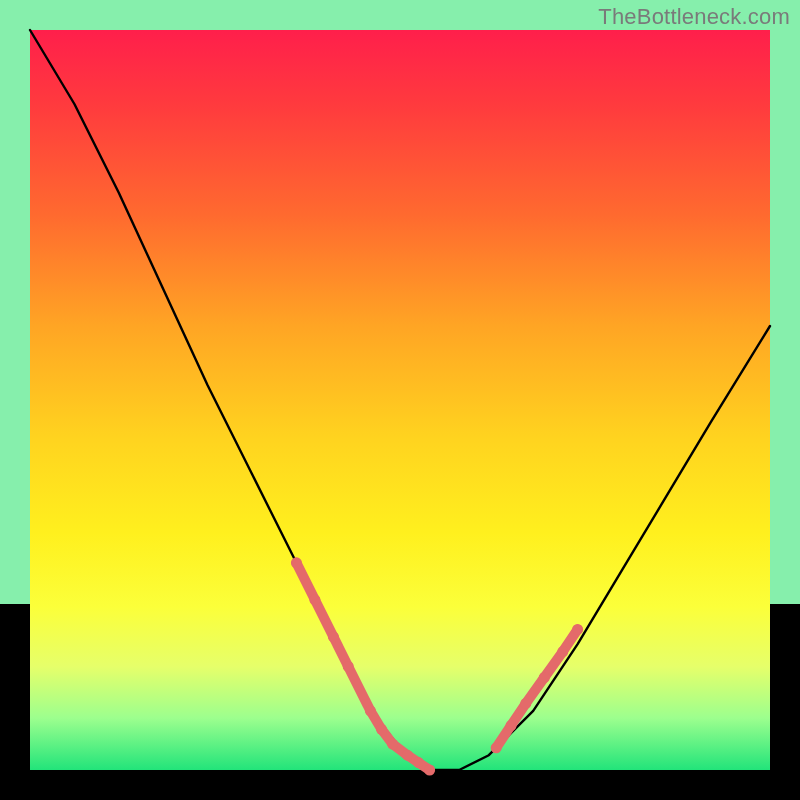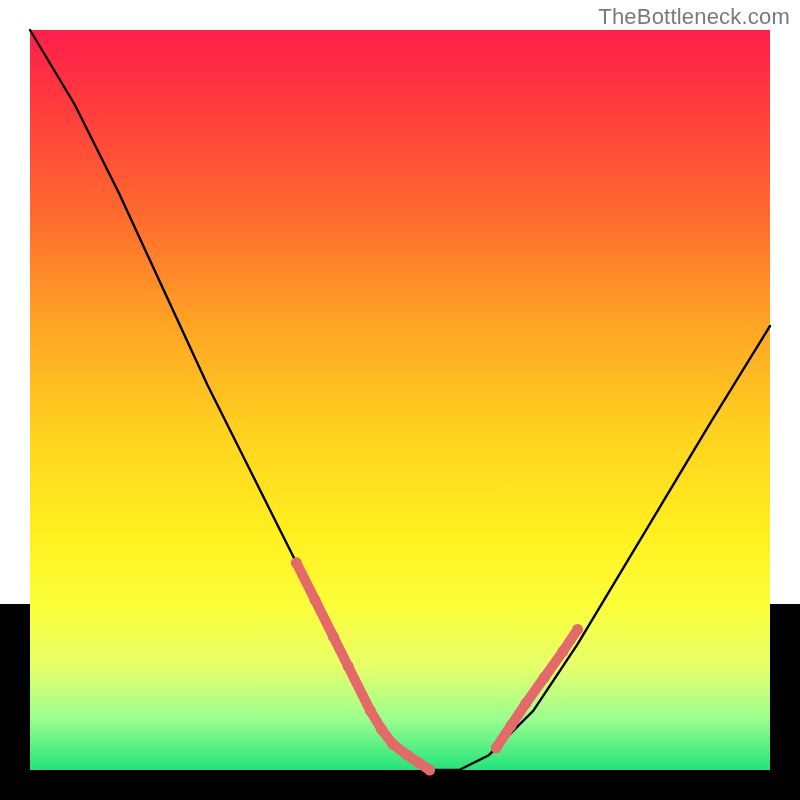--- a/index.html
+++ b/index.html
@@ -8,21 +8,21 @@
     width: 800px;
     height: 800px;
     overflow: hidden;
     background: #000;
     font-family: Arial, Helvetica, sans-serif;
   }
   .frame {
     position: relative;
     width: 800px;
     height: 604px;
-    background: #ffffff;
+    background: #86efac;
   }
   .attribution {
     position: absolute;
     top: 4px;
     right: 10px;
     color: #7a7a7a;
     font-size: 22px;
     font-weight: 500;
     letter-spacing: 0.2px;
   }

